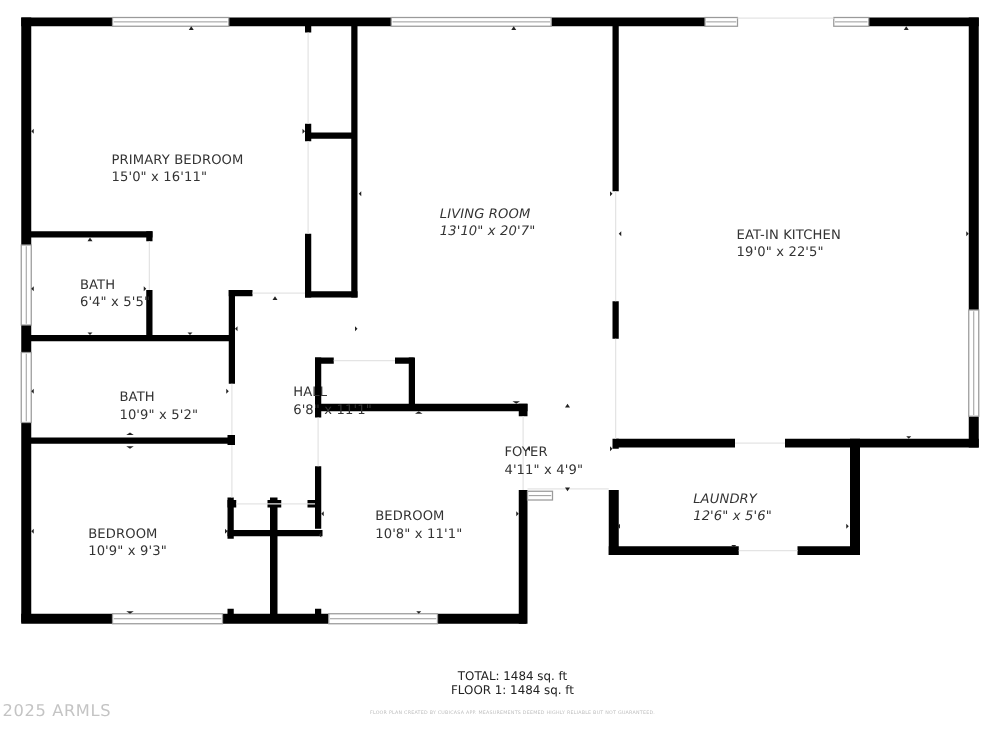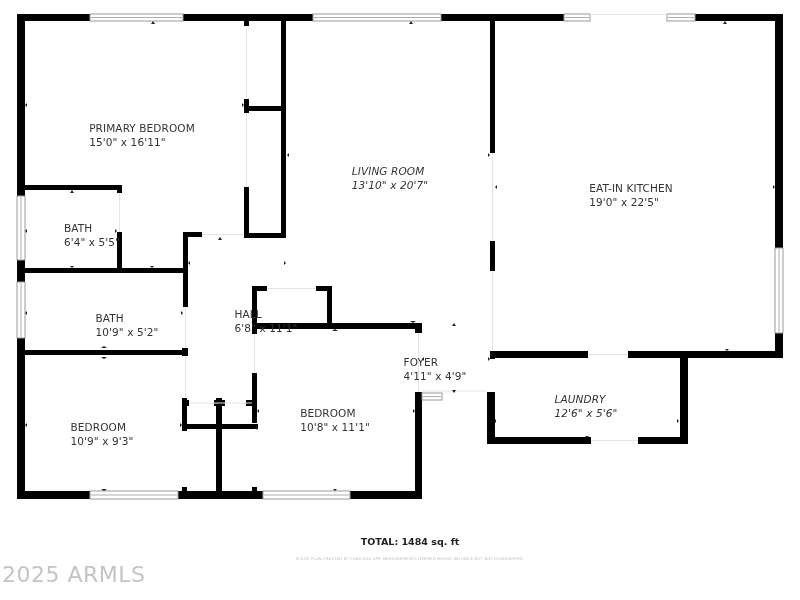--- a/index.html
+++ b/index.html
@@ -6,23 +6,23 @@
     body { width: 800px; height: 600px; position: relative; overflow: hidden; font-family: "DejaVu Sans", sans-serif; }
     #plan { position: absolute; left: 0; top: 0; width: 800px; height: 600px; }
     .wall { fill: #000000; }
     .win { fill: #ffffff; stroke: #9a9a9a; stroke-width: 1; }
     .winline { stroke: #9a9a9a; stroke-width: 0.8; }
     .opening { stroke: #e4e4e4; stroke-width: 1; }
     .tick { fill: #222; }
     .room-label { position: absolute; text-align: left; color: #333333; font-size: 10.5px; line-height: 14px; transform: translateX(-50%); white-space: nowrap; letter-spacing: 0.1px; }
     .room-label .name, .room-label .dims { display: block; }
     .summary { position: absolute; left: 410px; top: 536px; transform: translateX(-50%); text-align: center; color: #222; font-size: 9.5px; line-height: 11px; white-space: nowrap; }
-    .summary .total { font-weight: bold; }
+    .summary .total { font-weight: normal; }
     .summary .disclaimer { font-size: 3.8px; color: #bdbdbd; margin-top: 6px; letter-spacing: 0.2px; }
-    .copyright { position: absolute; left: 2px; top: 562px; font-size: 22px; color: #c4c4c4; font-weight: normal; letter-spacing: 0.5px; }
+    .copyright { position: absolute; left: 2px; top: 562px; font-size: 13px; color: #c4c4c4; font-weight: normal; letter-spacing: 0.5px; }
   </style>
 </head>
 <body>
 
 <svg id="plan" viewBox="0 0 800 600" xmlns="http://www.w3.org/2000/svg">
 
   <g>
     <rect class="wall" x="17" y="14" width="73" height="7"></rect>
     <rect class="wall" x="183" y="14" width="130" height="7"></rect>
     <rect class="wall" x="441" y="14" width="123" height="7"></rect>
@@ -208,16 +208,17 @@
   <span class="name">EAT-IN KITCHEN</span>
   <span class="dims">19'0" x 22'5"</span>
 </div>
 <div class="room-label" style="left:586px; top:392px;font-style:italic;">
   <span class="name">LAUNDRY</span>
   <span class="dims">12'6" x 5'6"</span>
 </div>
 
 <div class="summary">
   <div class="total">TOTAL: 1484 sq. ft</div>
+  <div>FLOOR 1: 1484 sq. ft</div>
   <div class="disclaimer">FLOOR PLAN CREATED BY CUBICASA APP. MEASUREMENTS DEEMED HIGHLY RELIABLE BUT NOT GUARANTEED.</div>
 </div>
 
 <div class="copyright">2025 ARMLS</div>
 
 </body></html>

